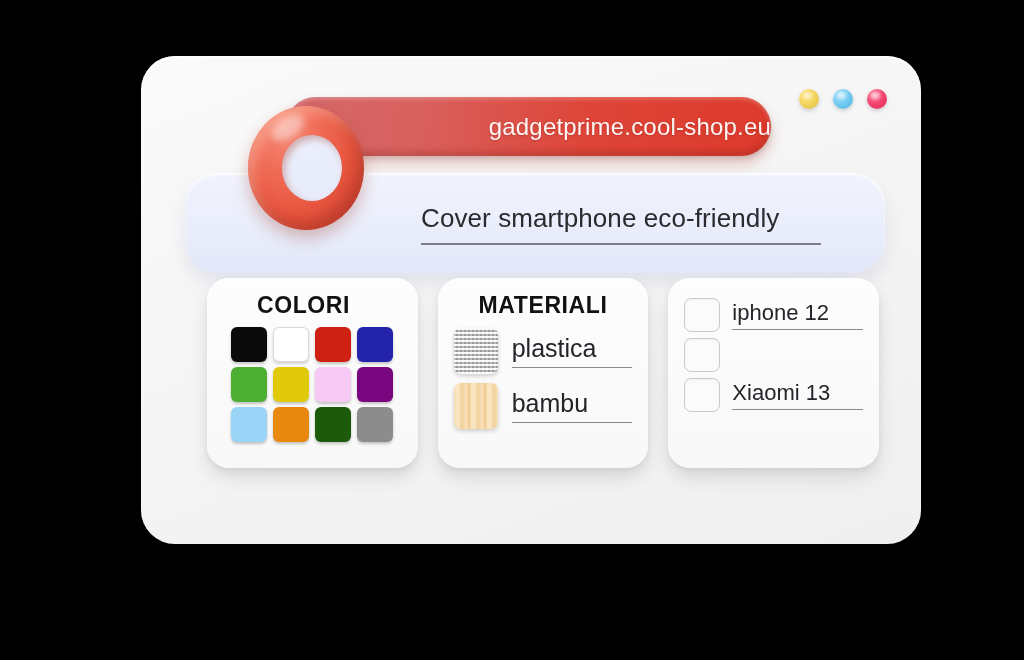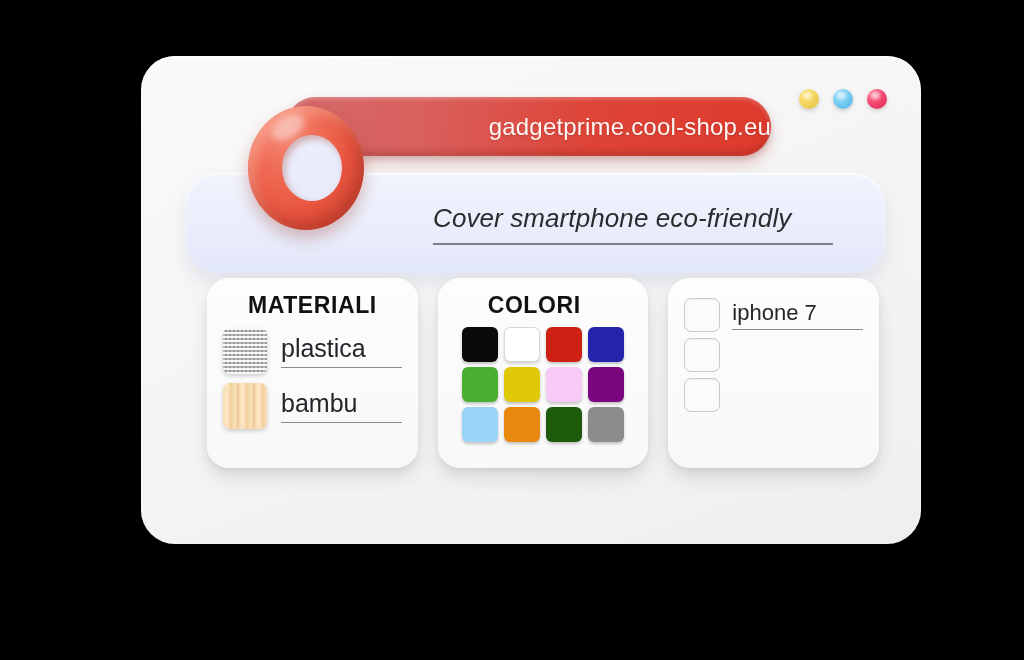--- a/index.html
+++ b/index.html
@@ -57,25 +57,24 @@
   
   .searchbar{
     position:absolute;left:44px;top:117px;width:700px;height:100px;
     border-radius:32px;
     background:linear-gradient(180deg,#f1f3fd 0%,#e9edfb 60%,#e2e7f9 100%);
     box-shadow:
       0 10px 18px rgba(90,100,160,0.13),
       inset 0 2px 3px rgba(255,255,255,0.85);
   }
   .searchtext{
-    position:absolute;left:248px;top:30px;width:400px;
+    position:absolute;left:236px;top:30px;width:400px;
     font-size:26px;color:#2b2b2f;letter-spacing:.1px;
     padding-bottom:9px;border-bottom:2px solid #7e7e86;
     white-space:nowrap;
-    font-style:italic;
   }
 
   
   .mag{position:absolute;left:101px;top:50px;width:128px;height:160px;}
   .mag .ring{
     position:absolute;left:6px;top:0;width:116px;height:124px;
     border-radius:50%;
     background:
       radial-gradient(ellipse at 32% 18%, #f58b78 0%, #ef6a54 32%, #e8553f 60%, #d24430 100%);
     box-shadow:
@@ -189,59 +188,60 @@
 
     <div class="mag">
       <div class="handle"></div>
       <div class="ring">
         <div class="hole"></div>
         <div class="gloss"></div>
       </div>
     </div>
 
     <div class="panels">
-
-      <div class="panel materiali">
-        <h3>MATERIALI</h3>
-        <div class="matrow">
-          <span class="matsw plastica"></span>
-          <span class="matlabel">plastica</span>
-        </div>
-        <div class="matrow">
-          <span class="matsw bambu"></span>
-          <span class="matlabel">bambu</span>
-        </div>
-      </div>
 
       <div class="panel colori">
         <h3>COLORI</h3>
         <div class="swatches">
           <span class="sw" style="background:#0a0a0a"></span>
           <span class="sw light" style="background:#ffffff"></span>
           <span class="sw" style="background:#ce2113"></span>
           <span class="sw" style="background:#2323ab"></span>
           <span class="sw" style="background:#4caf32"></span>
           <span class="sw" style="background:#e0c908"></span>
           <span class="sw" style="background:#f7c9f5"></span>
           <span class="sw" style="background:#79057f"></span>
           <span class="sw" style="background:#9ad5f7"></span>
           <span class="sw" style="background:#e8880f"></span>
           <span class="sw" style="background:#1d5a0b"></span>
           <span class="sw" style="background:#8c8c8c"></span>
         </div>
       </div>
 
+      <div class="panel materiali">
+        <h3>MATERIALI</h3>
+        <div class="matrow">
+          <span class="matsw plastica"></span>
+          <span class="matlabel">plastica</span>
+        </div>
+        <div class="matrow">
+          <span class="matsw bambu"></span>
+          <span class="matlabel">bambu</span>
+        </div>
+      </div>
+
       <div class="panel dimensioni">
         <div class="dimrow">
           <span class="cbox"></span>
-          <span class="dimlabel">iphone 7</span>
+          <span class="dimlabel">iphone 12</span>
         </div>
         <div class="dimrow">
           <span class="cbox"></span>
         </div>
         <div class="dimrow">
           <span class="cbox"></span>
+          <span class="dimlabel">Xiaomi 13</span>
         </div>
       </div>
 
     </div>
   </div>
 </div>
 
 </body></html>

